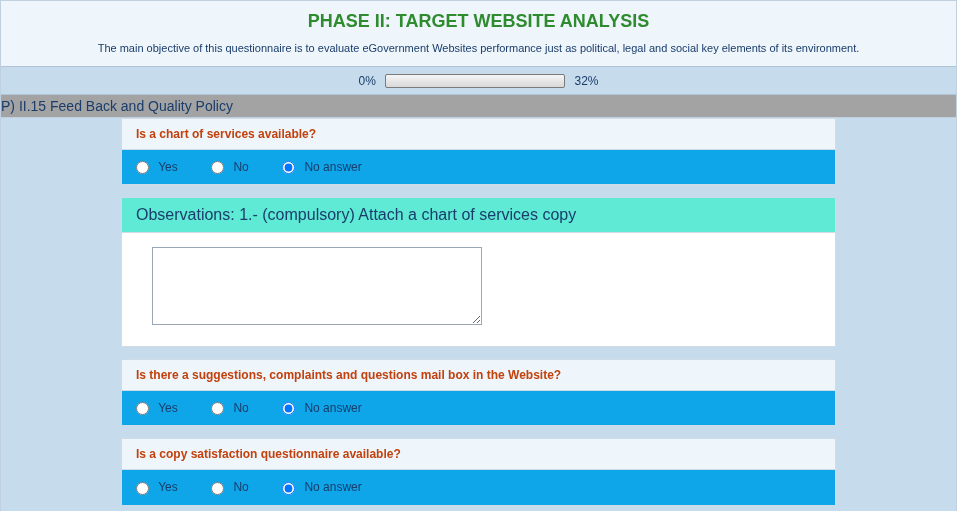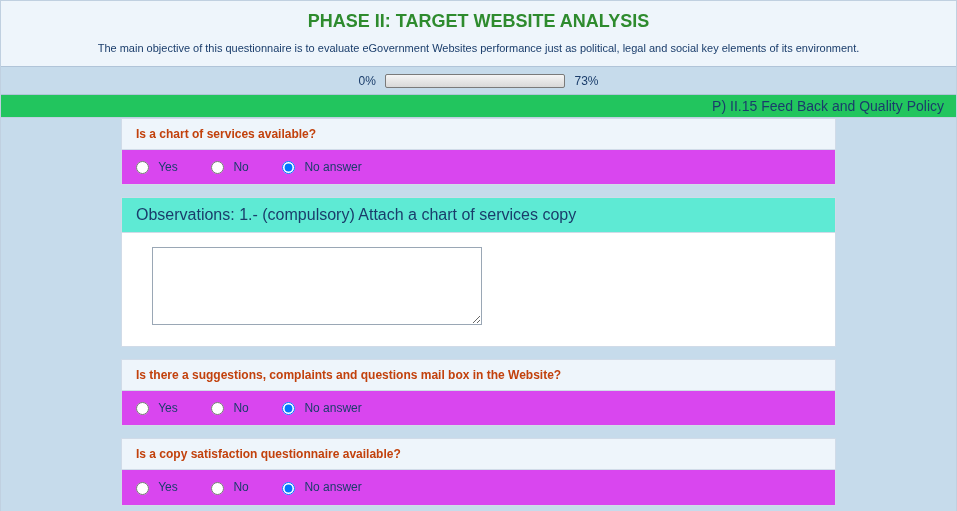--- a/index.html
+++ b/index.html
@@ -54,44 +54,44 @@
     background: linear-gradient(to bottom, #f5f5f5, #d8d8d8);
     position: relative;
   }
   .progress-fill {
     position: absolute;
     left: 0; top: 0; bottom: 0;
     width: 0%;
     background: #6fa0d8;
   }
   .section-title-row {
-    background: #22c55e;
-    text-align: right;
+    background: #a3a3a3;
+    text-align: left;
     color: #1a3d6b;
     font-size: 14px;
-    padding: 3px 12px;
+    padding: 3px 0;
     border-bottom: 1px solid #c0d0e0;
   }
   .body-area {
     padding: 0 120px 14px 120px;
     background: #c6dbeb;
   }
   .question-block {
     margin-bottom: 12px;
   }
   .question-header {
     background: #eef5fb;
     border: 1px solid #d0dbe8;
     color: #c2410c;
     font-weight: bold;
     font-size: 12px;
     padding: 8px 14px;
   }
   .question-options {
-    background: #d946ef;
+    background: #0ea5e9;
     border: 1px solid #d0dbe8;
     border-top: none;
     padding: 10px 14px;
     color: #1a3d6b;
     font-size: 12px;
   }
   .opt {
     display: inline-block;
     margin-right: 30px;
   }
@@ -133,21 +133,21 @@
   <div class="header">
     <div class="phase-title">PHASE II: TARGET WEBSITE ANALYSIS</div>
     <div class="objective">The main objective of this questionnaire is to evaluate eGovernment Websites performance just as political, legal and social key elements of its environment.</div>
   </div>
 
   <div class="progress-row">
     <span class="progress-label-left">0%</span>
     <span class="progress-bar">
       <span class="progress-fill"></span>
     </span>
-    <span class="progress-label-right">73%</span>
+    <span class="progress-label-right">32%</span>
   </div>
 
   <div class="section-title-row">P) II.15 Feed Back and Quality Policy</div>
 
   <div class="body-area">
 
     <div class="question-block">
       <div class="question-header">Is a chart of services available?</div>
       <div class="question-options">
         <label class="opt">

